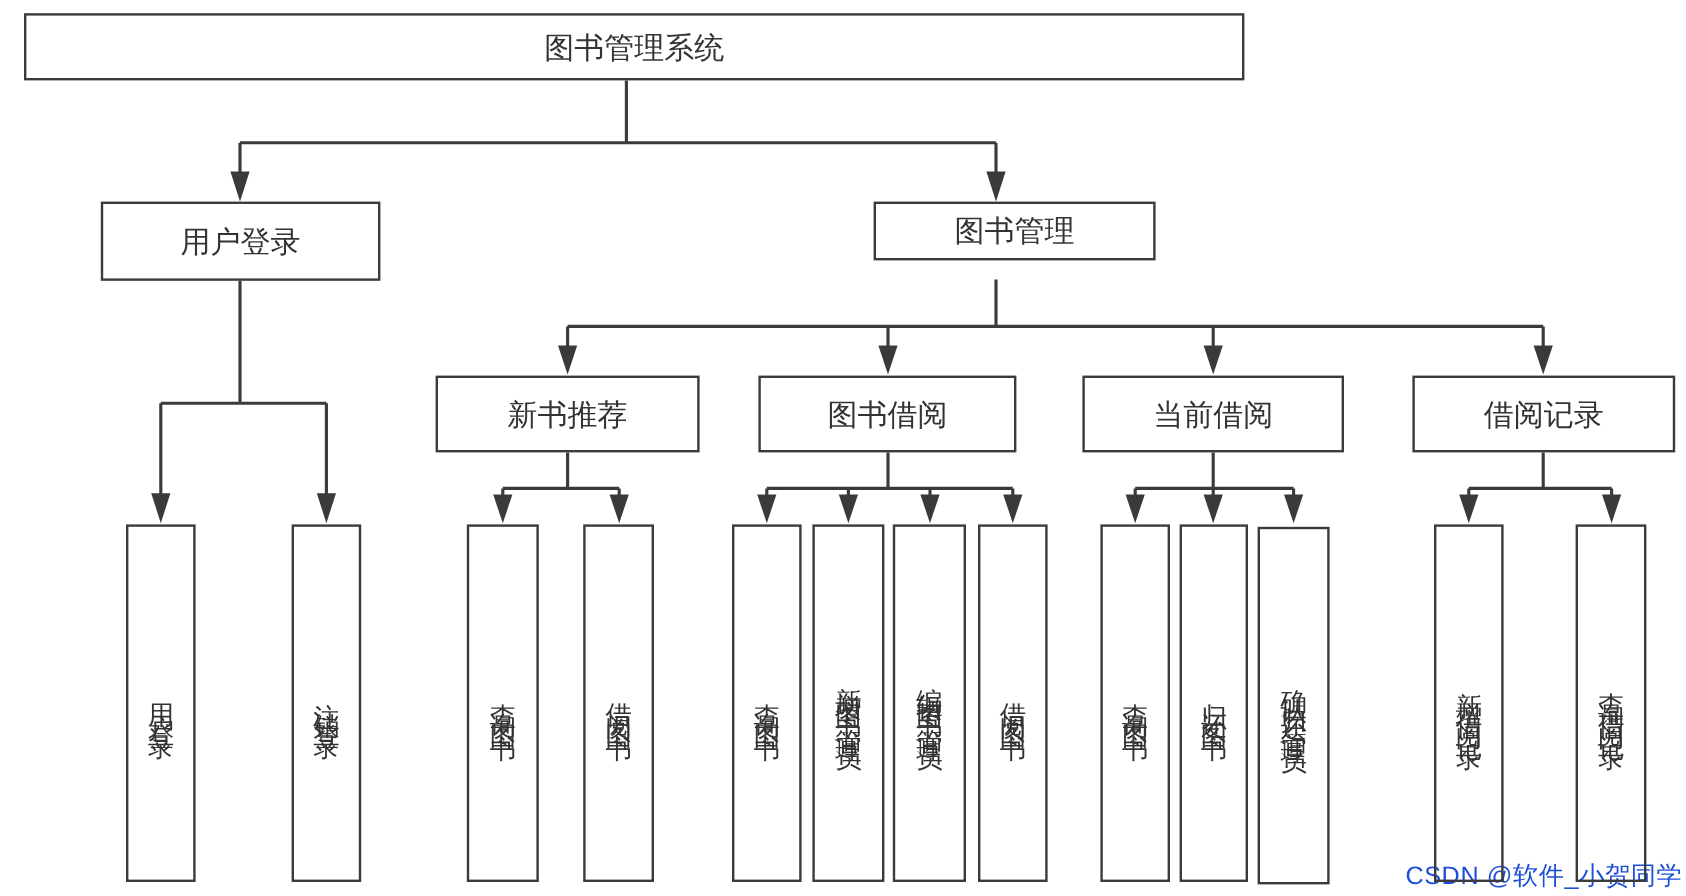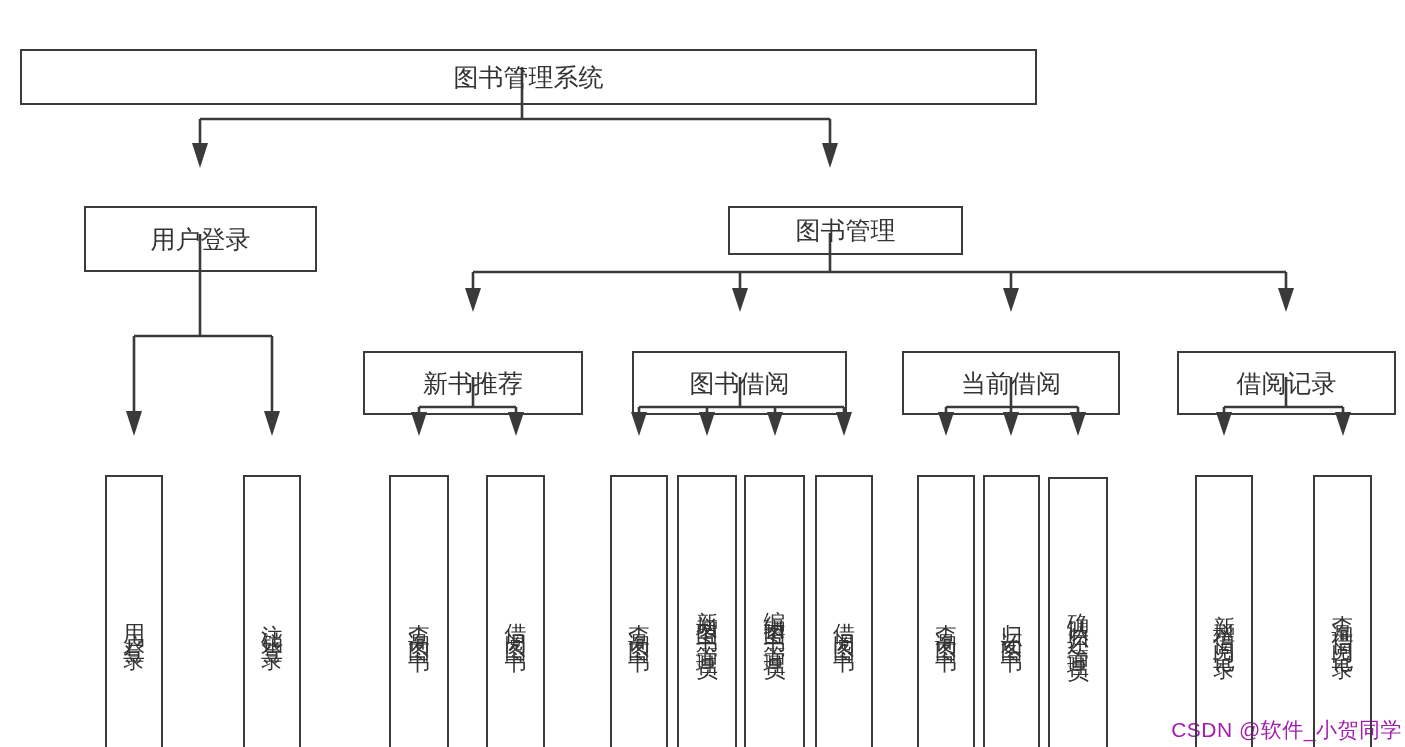--- a/index.html
+++ b/index.html
@@ -3,25 +3,25 @@
 <meta charset="utf-8">
 <style>
   html,body{margin:0;padding:0;background:#ffffff;}
   .canvas{
     position:relative;width:1405px;height:747px;background:#ffffff;
     font-family:"Liberation Sans","DejaVu Sans",sans-serif;color:#333333;overflow:hidden;
   }
   svg.connectors{position:absolute;left:0;top:0;z-index:1;}
   .watermark{
     position:absolute;right:3px;bottom:3px;z-index:2;
-    font-size:21px;color:#a21caf;letter-spacing:0.5px;white-space:nowrap;
+    font-size:21px;color:#1d4ed8;letter-spacing:0.5px;white-space:nowrap;
   }
   .node{
     position:absolute;box-sizing:border-box;border:2.5px solid #3b3b3b;background:transparent;
-    display:flex;align-items:center;justify-content:center;z-index:3;margin-top:38px;
+    display:flex;align-items:center;justify-content:center;z-index:3;
   }
   .hnode{font-size:25px;}
   .leaf .vtext{
     writing-mode:vertical-rl;text-orientation:mixed;
     font-size:22px;letter-spacing:9px;line-height:1.1;
   }
   .leaf.long .vtext{letter-spacing:7px;}
 </style>
 </head>
 <body>

